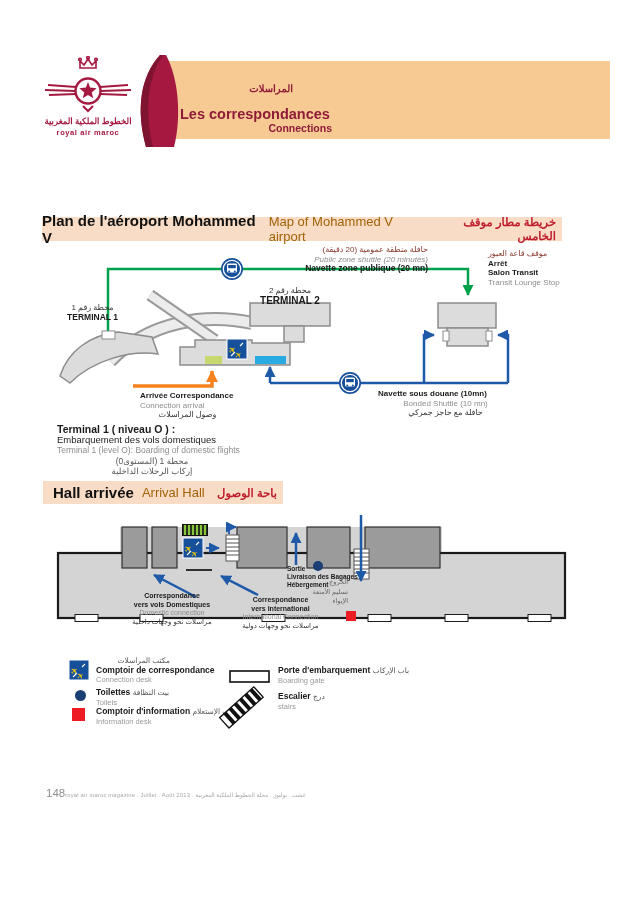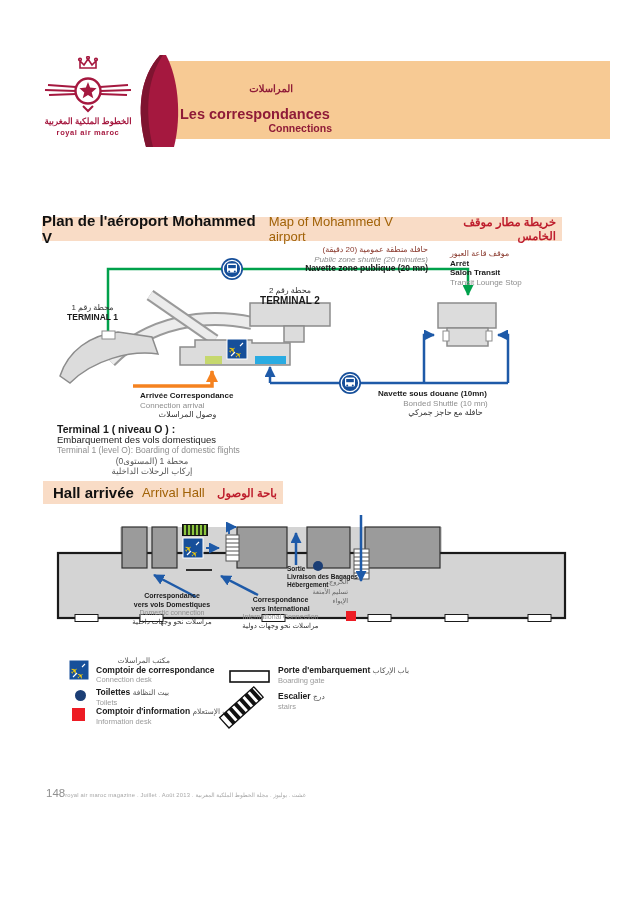--- a/index.html
+++ b/index.html
@@ -158,21 +158,21 @@
       <use href="#bus" xlink:href="#bus" transform="translate(232,26)"></use>
       <use href="#bus" xlink:href="#bus" transform="translate(350,140)"></use>
     </svg>
 
     <div class="lbl right" style="right:135px;top:2px;width:170px;">
       <div class="ar" dir="rtl">حافلة منطقة عمومية (20 دقيقة)</div>
       <div class="gray it">Public zone shuttle (20 minutes)</div>
       <div class="b" style="font-size:8.5px;">Navette zone publique (20 mn)</div>
     </div>
 
-    <div class="lbl" style="left:450px;top:6px;width:110px;">
+    <div class="lbl" style="left:488px;top:6px;width:110px;">
       <div class="ar" dir="rtl" style="text-align:left;">موقف قاعة العبور</div>
       <div class="b">Arrêt</div>
       <div class="b">Salon Transit</div>
       <div class="gray">Transit Lounge Stop</div>
     </div>
 
     <div class="lbl center" style="left:50px;top:60px;width:85px;">
       <div class="arb ar" dir="rtl">محطة رقم 1</div>
       <div class="b" style="font-size:8.5px;">TERMINAL 1</div>
     </div>

